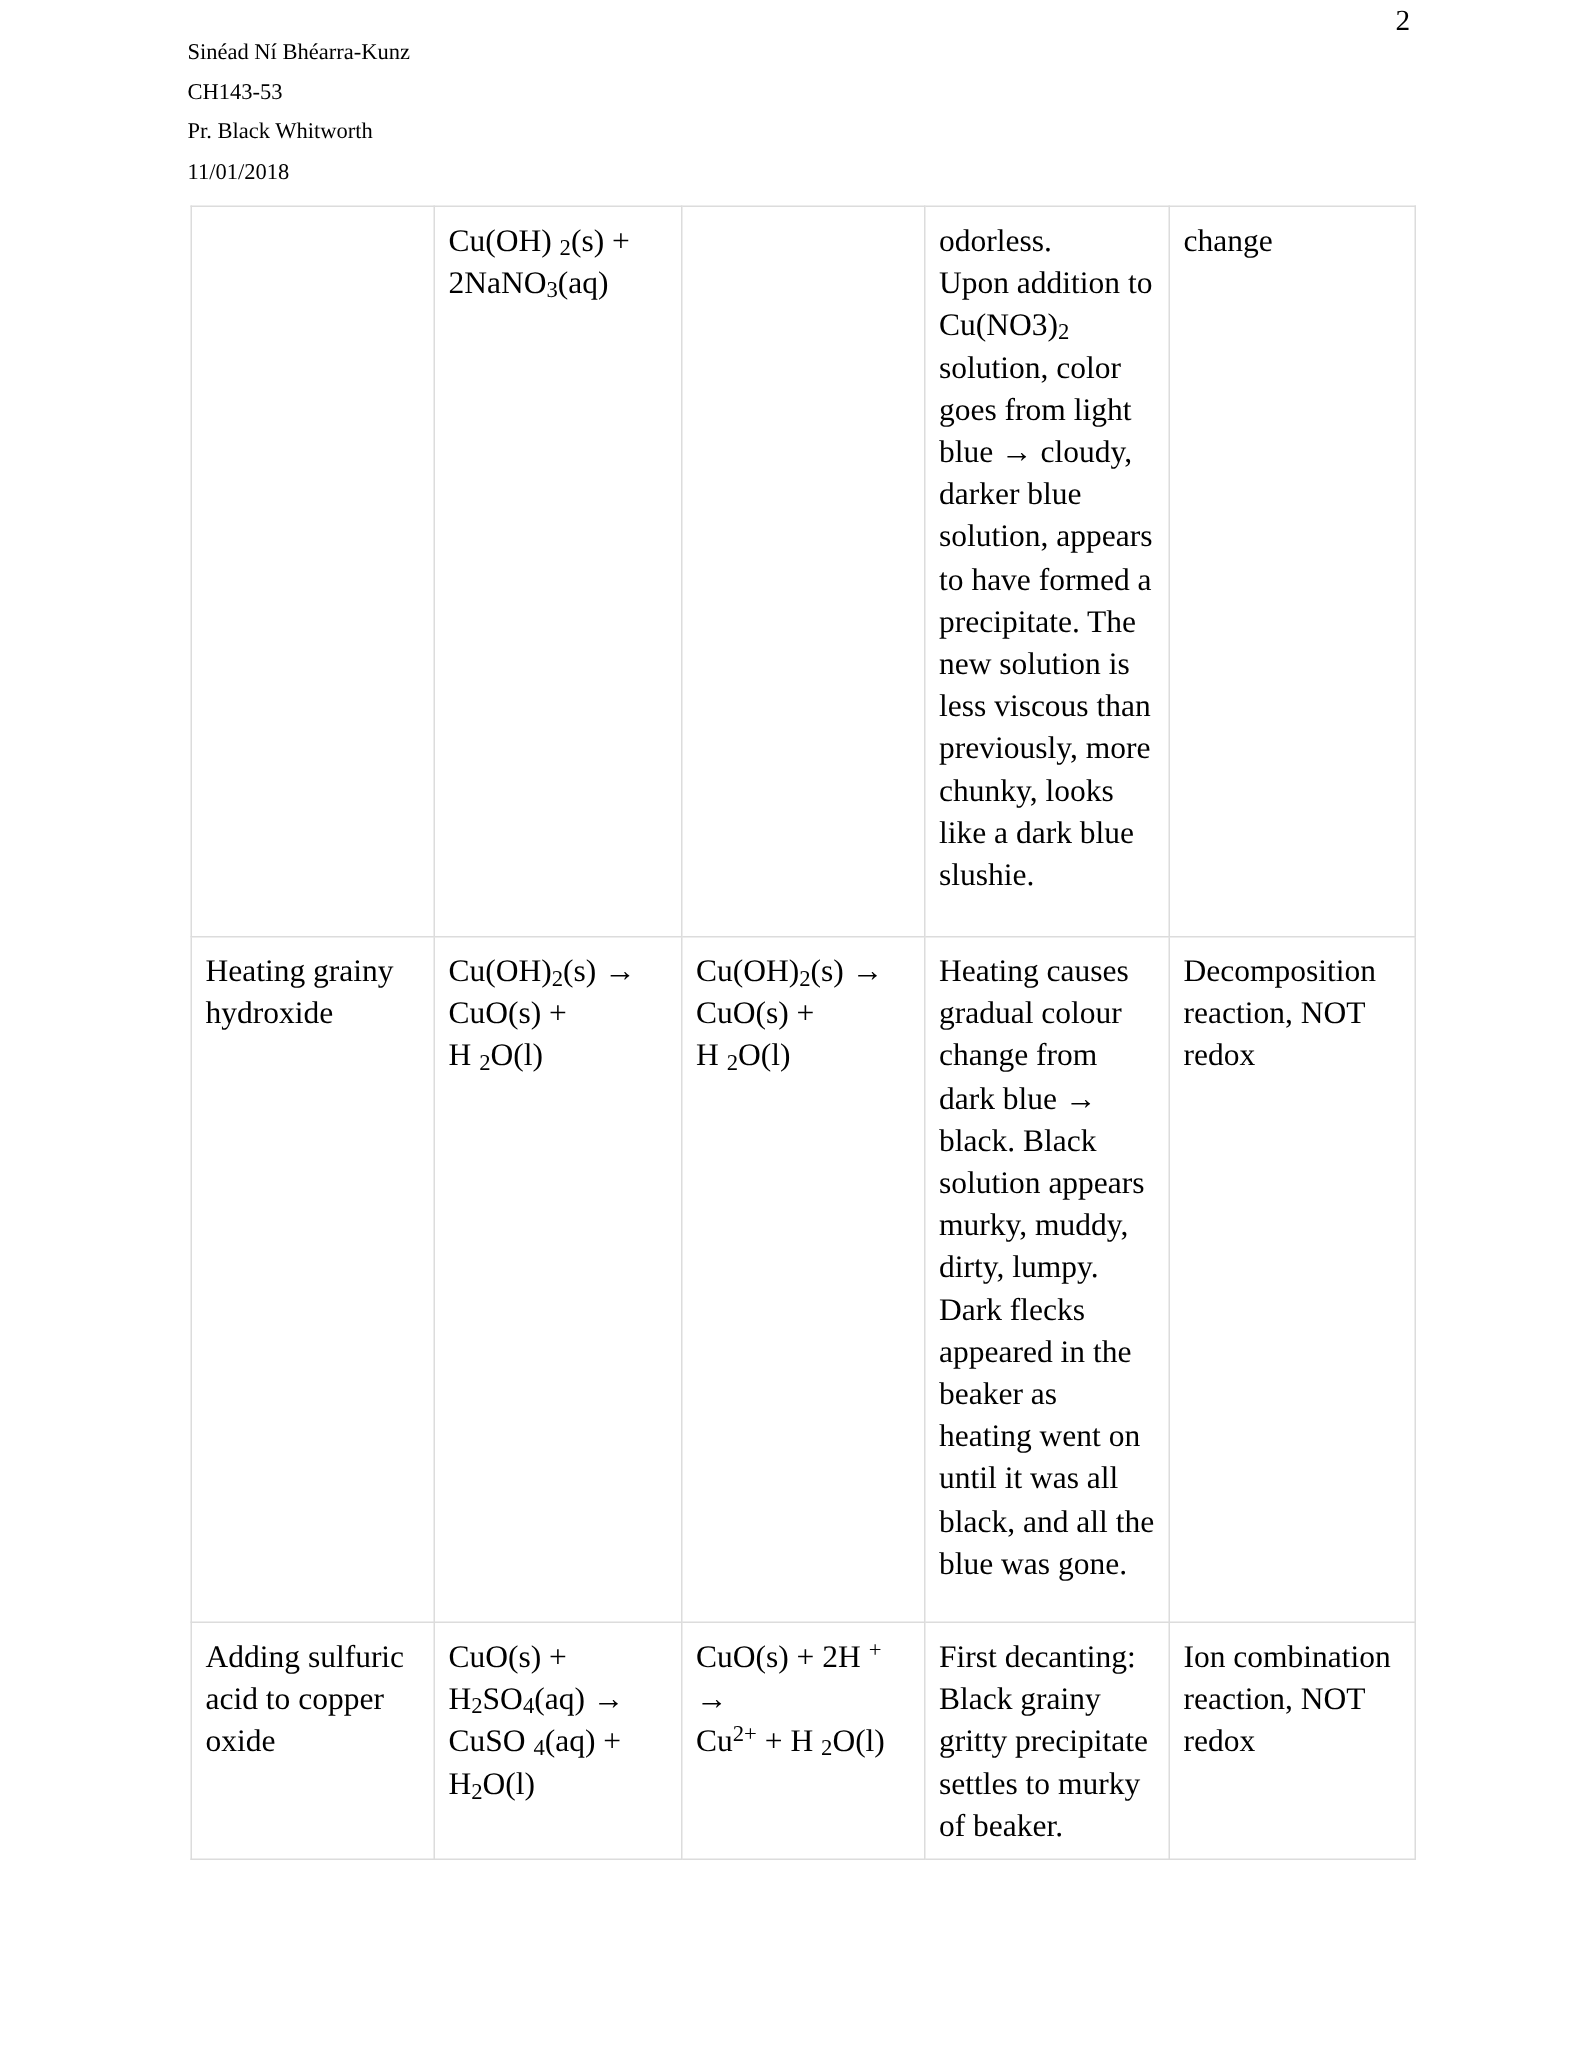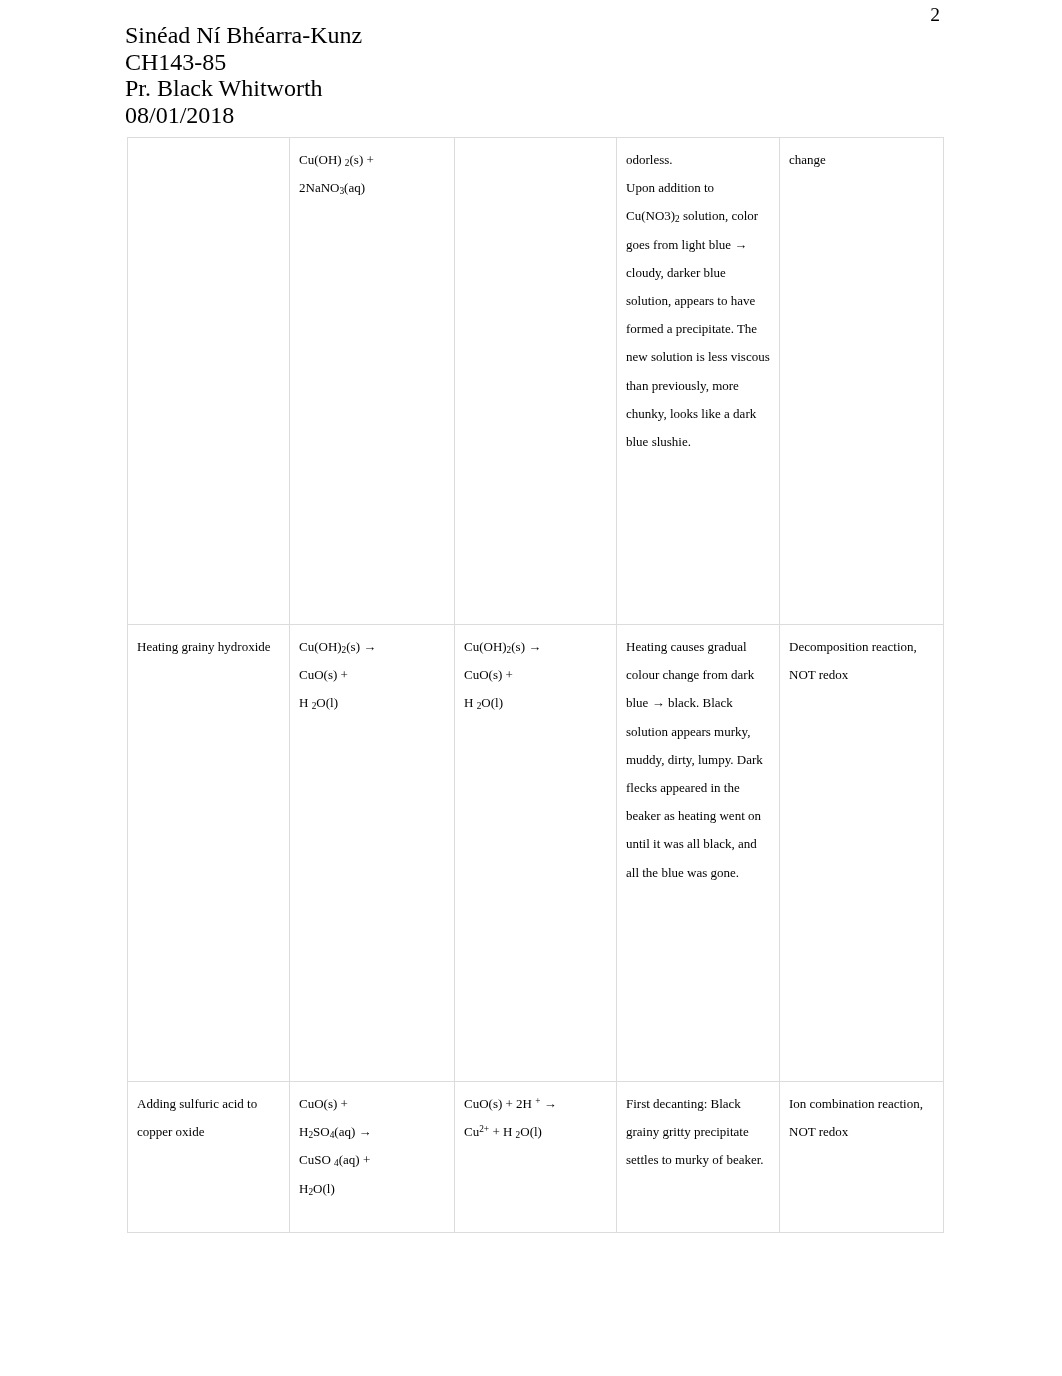--- a/index.html
+++ b/index.html
@@ -25,40 +25,40 @@
     position: absolute;
     right: 122px;
     top: 2px;
     font-size: 19.5px;
     line-height: 26px;
   }
   .heading-block {
     position: absolute;
     left: 125px;
     top: 22px;
-    font-size: 24px;
+    font-size: 15px;
     line-height: 26.5px;
   }
   .heading-block div {
     white-space: pre;
   }
 
   table.lab-table {
     position: absolute;
     left: 127px;
     top: 137px;
     width: 816px;
     border-collapse: collapse;
     table-layout: fixed;
   }
   table.lab-table td {
     border: 1px solid #dcdcdc;
     vertical-align: top;
     padding: 8px 9px 8px 9px;
-    font-size: 13px;
+    font-size: 21px;
     line-height: 28.2px;
     font-family: "Liberation Serif", "DejaVu Serif", serif;
   }
   col.c1 { width: 162px; }
   col.c2 { width: 165px; }
   col.c3 { width: 162px; }
   col.c4 { width: 163px; }
   col.c5 { width: 164px; }
 
   .cell-text {
@@ -84,23 +84,23 @@
 </style>
 </head>
 <body>
 
 <div class="page">
 
   <div class="page-number">2</div>
 
   <div class="heading-block">
     <div>Sinéad Ní Bhéarra-Kunz</div>
-    <div>CH143-85</div>
+    <div>CH143-53</div>
     <div>Pr. Black Whitworth</div>
-    <div>08/01/2018</div>
+    <div>11/01/2018</div>
   </div>
 
   <table class="lab-table">
     <colgroup>
       <col class="c1">
         <col class="c2">
         <col class="c3">
         <col class="c4">
         <col class="c5">
     </colgroup>

